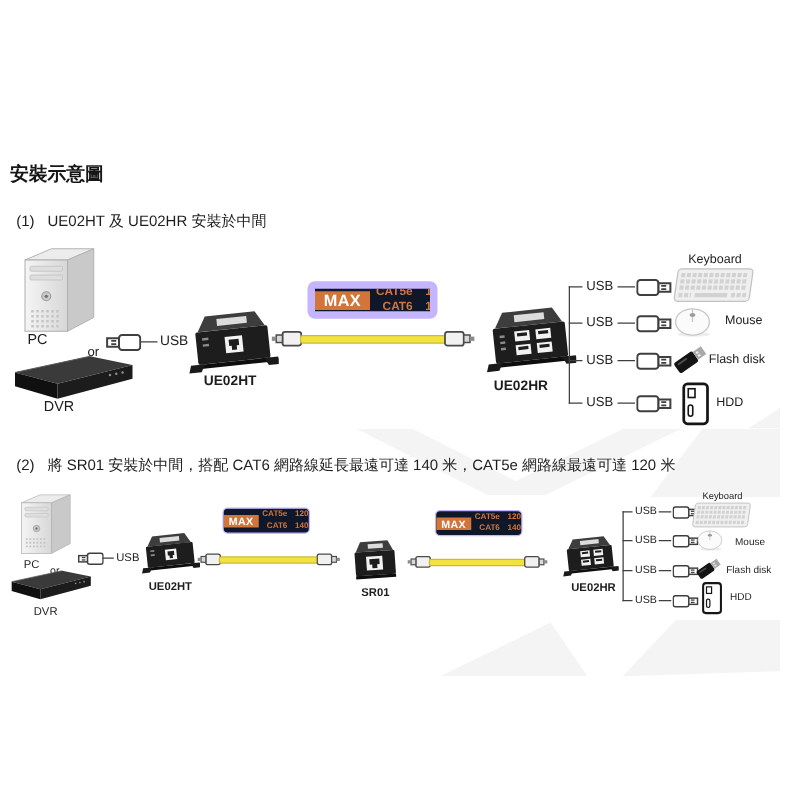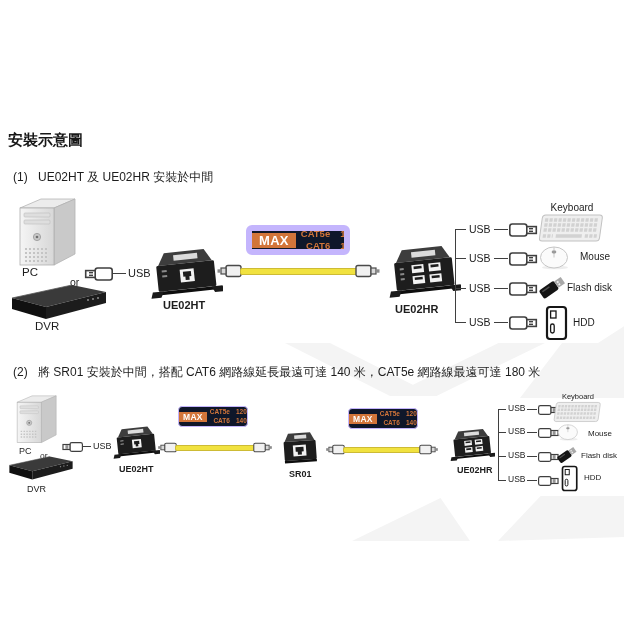--- a/index.html
+++ b/index.html
@@ -232,21 +232,21 @@
   <div class="lbl" style="left:567px;top:282px;font-size:10px;">Flash disk</div>
 
   <svg class="abs" style="left:545px;top:305px;" width="24" height="36" viewBox="0 0 24 36">
     <rect x="2" y="2" width="19" height="32" rx="3" fill="#fff" stroke="#161616" stroke-width="2.2"></rect>
     <rect x="5.6" y="6" width="5.4" height="7" fill="none" stroke="#161616" stroke-width="1.3"></rect>
     <rect x="5.6" y="19" width="3.6" height="9" rx="1.8" fill="none" stroke="#161616" stroke-width="1.3"></rect>
   </svg>
   <div class="lbl" style="left:573px;top:317px;font-size:10px;">HDD</div>
 
   <div class="lbl" style="left:13px;top:366px;font-size:12px;">(2)</div>
-  <div class="lbl" style="left:38px;top:366px;font-size:12px;">將 SR01 安裝於中間，搭配 CAT6 網路線延長最遠可達 140 米，CAT5e 網路線最遠可達 180 米</div>
+  <div class="lbl" style="left:38px;top:366px;font-size:12px;">將 SR01 安裝於中間，搭配 CAT6 網路線延長最遠可達 140 米，CAT5e 網路線最遠可達 120 米</div>
 
   <svg class="abs" style="left:15px;top:393px;" width="44" height="54" viewBox="0 0 62 72">
     <defs>
         <linearGradient id="pcg2" x1="0" y1="0" x2="1" y2="0">
       <stop offset="0" stop-color="#f5f5f5"></stop>
           <stop offset="1" stop-color="#d7d7d7"></stop>
         </linearGradient>
       </defs>
     <polygon points="3,11 24,2 58,2 37,11" fill="#ececec" stroke="#b5b5b5" stroke-width="0.8"></polygon>
     <polygon points="37,11 58,2 58,57 37,68" fill="#c9c9c9" stroke="#b2b2b2" stroke-width="0.8"></polygon>

